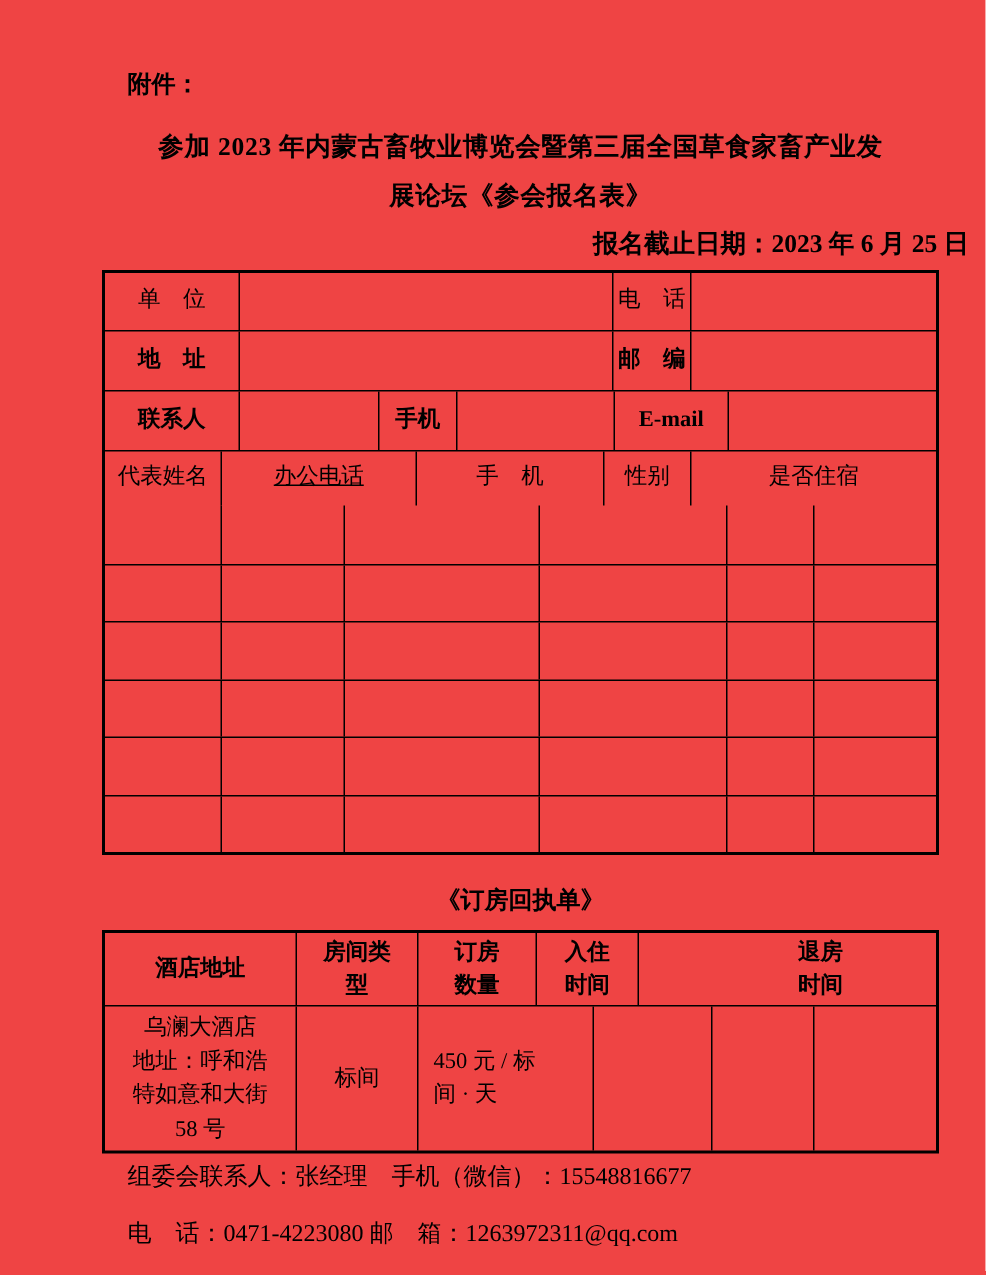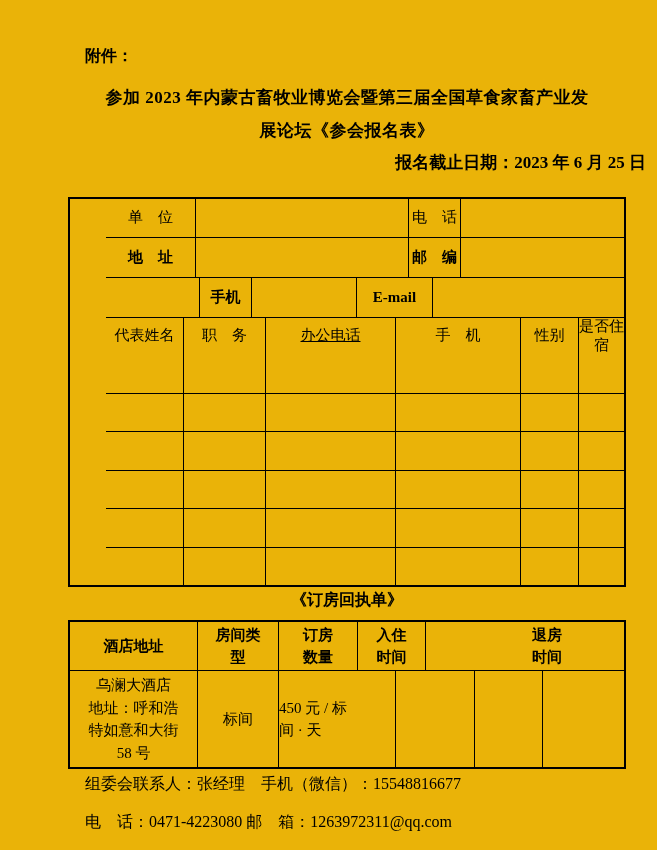--- a/index.html
+++ b/index.html
@@ -1,30 +1,30 @@
 <!DOCTYPE html>
 <html><head>
 <meta charset="utf-8">
 <style>
   html,body{margin:0;padding:0;background:#ffffff;}
   .doc{
     position:relative;
     width:657px;height:850px;
-    background:#eab308;
+    background:#ef4444;
     font-family:"Liberation Serif","DejaVu Serif",serif;
     color:#000;
     overflow:hidden;
   }
   .attachment{position:absolute;left:85px;top:46px;font-size:16px;font-weight:bold;}
   .title-line1{position:absolute;left:68px;top:86px;width:558px;text-align:center;font-size:17px;font-weight:bold;letter-spacing:0.5px;}
   .title-line2{position:absolute;left:68px;top:119px;width:558px;text-align:center;font-size:17px;font-weight:bold;letter-spacing:0.5px;}
   .deadline{position:absolute;left:68px;top:151px;width:578px;text-align:right;font-size:17px;font-weight:bold;}
 
   .tbl{position:absolute;left:68px;width:558px;border:2px solid #000;box-sizing:border-box;display:flex;flex-direction:column;}
-  .tbl1{top:197px;padding-left:36px;}
+  .tbl1{top:180px;}
   .tbl2{top:620px;}
   .trow{display:flex;flex-direction:row;box-sizing:border-box;}
   .trow + .trow{border-top:1.5px solid #000;}
   .cell{
     box-sizing:border-box;display:flex;align-items:center;justify-content:center;
     font-size:15px;line-height:1.3;text-align:center;overflow:hidden;
   }
   .cell + .cell{border-left:1.5px solid #000;}
   .pre{white-space:pre-line;}
   .bold{font-weight:bold;}
@@ -52,21 +52,21 @@
   .r6 .c5{flex:0 0 58px;}
   .r6 .c6{flex:1 1 auto;text-align:center;}
   
   .t2 .c1{flex:0 0 127px;}
   .t2 .c2{flex:0 0 81px;}
   .t2 .c3{flex:0 0 117px;}
   .t2 .c4{flex:0 0 79px;}
   .t2 .c5{flex:0 0 68px;}
   .t2 .c6{flex:1 1 auto;padding-left:44px;}
   .t2 .cell{line-height:1.5;}
-  .price-cell{justify-content:flex-start;text-align:left;}
+  .price-cell{justify-content:flex-start;text-align:left;padding-left:10px;}
 
   .booking-title{position:absolute;left:68px;top:590px;width:558px;text-align:center;font-size:16px;font-weight:bold;}
   .footer-line1{position:absolute;left:85px;top:774px;font-size:16px;}
   .footer-line2{position:absolute;left:85px;top:812px;font-size:16px;}
 </style>
 </head>
 <body>
 
 <div class="doc">
 
@@ -82,29 +82,29 @@
       <div class="cell c3">电　话</div>
       <div class="cell c4"></div>
     </div>
     <div class="trow r12 h40">
       <div class="cell c1">地　址</div>
       <div class="cell c2"></div>
       <div class="cell c3">邮　编</div>
       <div class="cell c4"></div>
     </div>
     <div class="trow r3 h40">
+      <div class="cell c1">联系人</div>
       <div class="cell c2"></div>
       <div class="cell c3">手机</div>
       <div class="cell c4"></div>
       <div class="cell c5">E-mail</div>
       <div class="cell c6"></div>
     </div>
     <div class="trow r6 h37">
       <div class="cell c1">代表姓名</div>
-      <div class="cell c2">职　务</div>
       <div class="cell c3">办公电话</div>
       <div class="cell c4">手　机</div>
       <div class="cell c5">性别</div>
       <div class="cell c6">是否住宿</div>
     </div>
     <div id="empty-rows-container">
         <div class="trow r6 h385">
           <div class="cell c1"></div>
           <div class="cell c2"></div>
           <div class="cell c3"></div>

